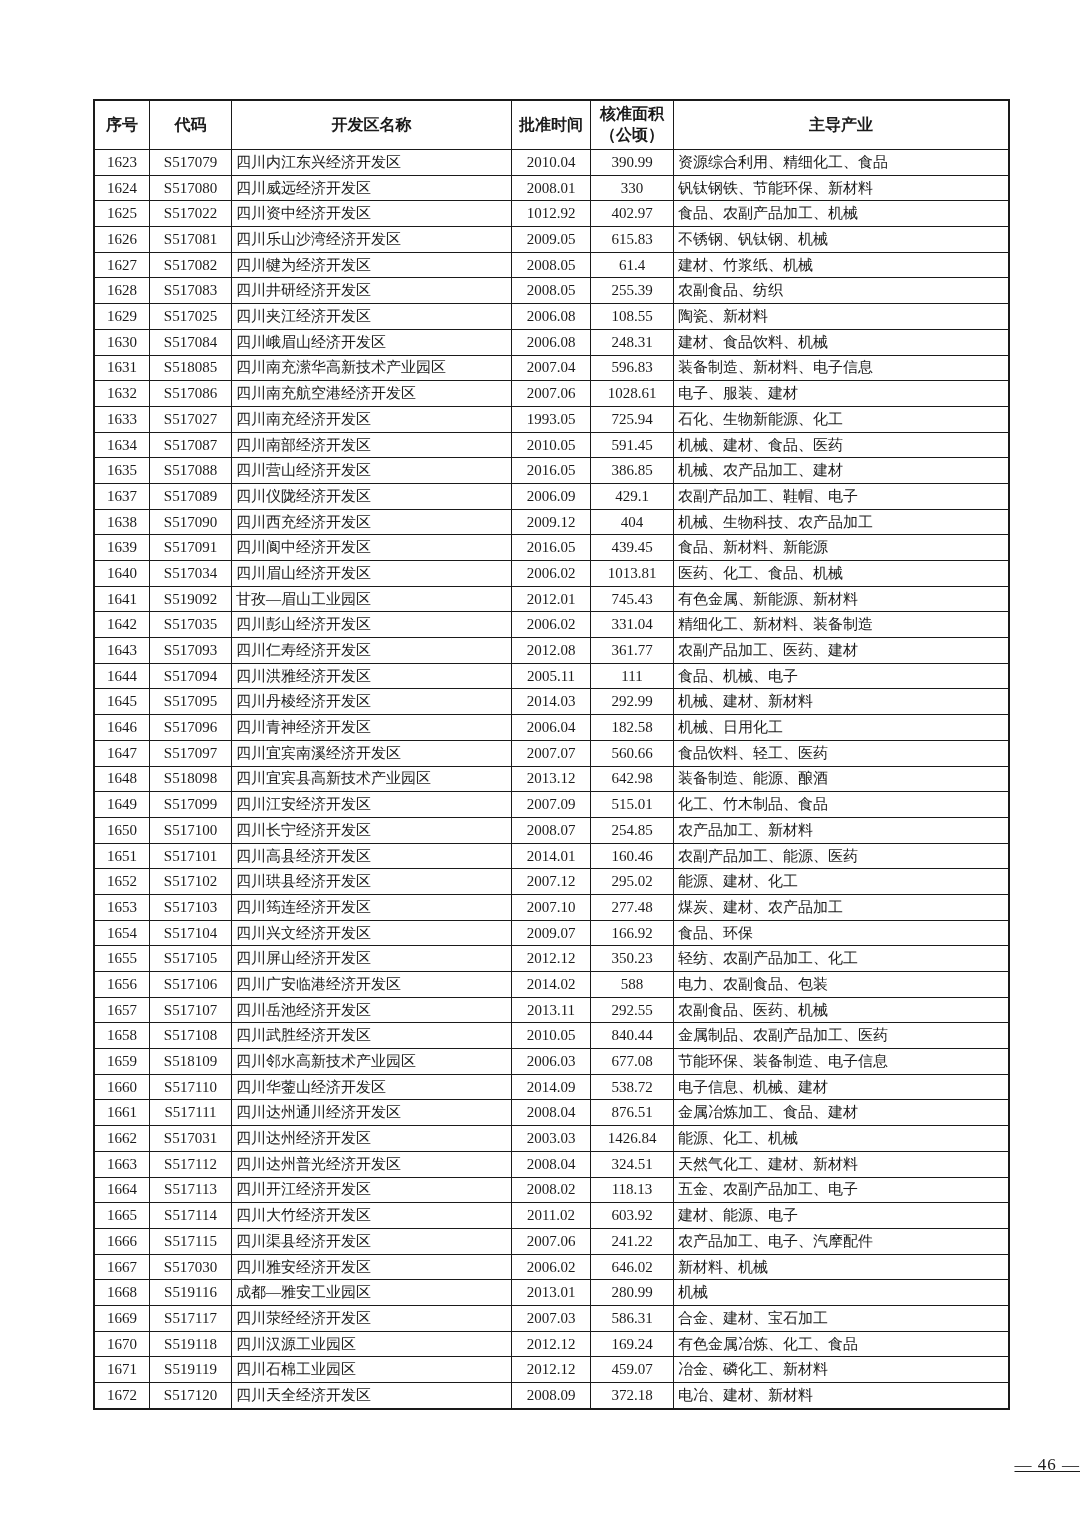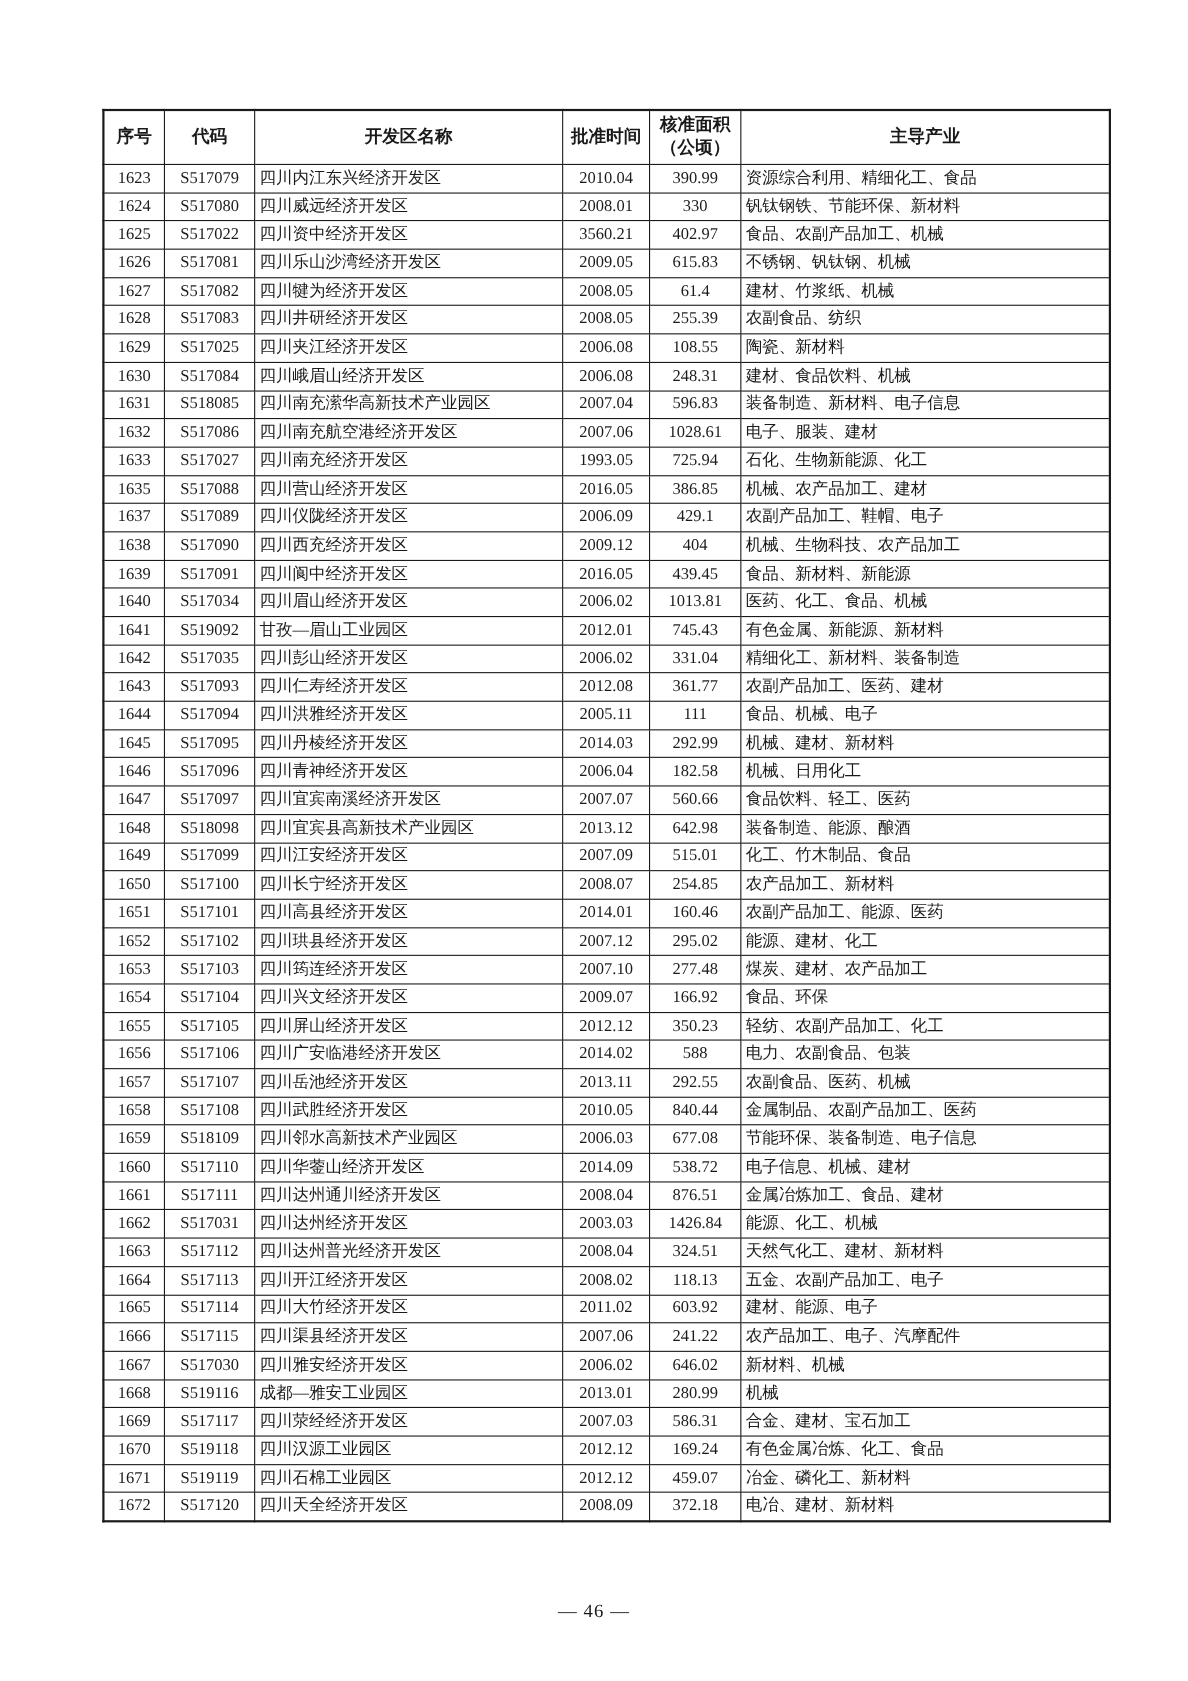--- a/index.html
+++ b/index.html
@@ -27,21 +27,21 @@
   .c3{width:74px;}  .c4{width:78px;}  .c5{width:330px;margin-left:16px;}
   
   .doc-table tbody td:nth-child(1),
   .doc-table tbody td:nth-child(2),
   .doc-table tbody td:nth-child(4),
   .doc-table tbody td:nth-child(5){text-align:center;}
   .doc-table tbody td:nth-child(3),
   .doc-table tbody td:nth-child(6){text-align:left;}
   .page-footer{
     position:absolute;left:0;top:1455px;width:1080px;
-    text-align:center;font-size:17px;color:#1a1a1a;letter-spacing:1px;
+    text-align:right;font-size:17px;color:#1a1a1a;letter-spacing:1px;text-decoration:underline;
   }
 </style>
 </head>
 <body>
 
 <table class="doc-table">
   <thead>
     <tr>
       <th class="c0">序号</th>
       <th class="c1">代码</th>
@@ -65,21 +65,21 @@
         <td class="c1">S517080</td>
         <td class="c2">四川威远经济开发区</td>
         <td class="c3">2008.01</td>
         <td class="c4">330</td>
         <td class="c5">钒钛钢铁、节能环保、新材料</td>
       </tr>
       <tr>
         <td class="c0">1625</td>
         <td class="c1">S517022</td>
         <td class="c2">四川资中经济开发区</td>
-        <td class="c3">3560.21</td>
+        <td class="c3">1012.92</td>
         <td class="c4">402.97</td>
         <td class="c5">食品、农副产品加工、机械</td>
       </tr>
       <tr>
         <td class="c0">1626</td>
         <td class="c1">S517081</td>
         <td class="c2">四川乐山沙湾经济开发区</td>
         <td class="c3">2009.05</td>
         <td class="c4">615.83</td>
         <td class="c5">不锈钢、钒钛钢、机械</td>
@@ -134,20 +134,28 @@
       </tr>
       <tr>
         <td class="c0">1633</td>
         <td class="c1">S517027</td>
         <td class="c2">四川南充经济开发区</td>
         <td class="c3">1993.05</td>
         <td class="c4">725.94</td>
         <td class="c5">石化、生物新能源、化工</td>
       </tr>
       <tr>
+        <td class="c0">1634</td>
+        <td class="c1">S517087</td>
+        <td class="c2">四川南部经济开发区</td>
+        <td class="c3">2010.05</td>
+        <td class="c4">591.45</td>
+        <td class="c5">机械、建材、食品、医药</td>
+      </tr>
+      <tr>
         <td class="c0">1635</td>
         <td class="c1">S517088</td>
         <td class="c2">四川营山经济开发区</td>
         <td class="c3">2016.05</td>
         <td class="c4">386.85</td>
         <td class="c5">机械、农产品加工、建材</td>
       </tr>
       <tr>
         <td class="c0">1637</td>
         <td class="c1">S517089</td>

